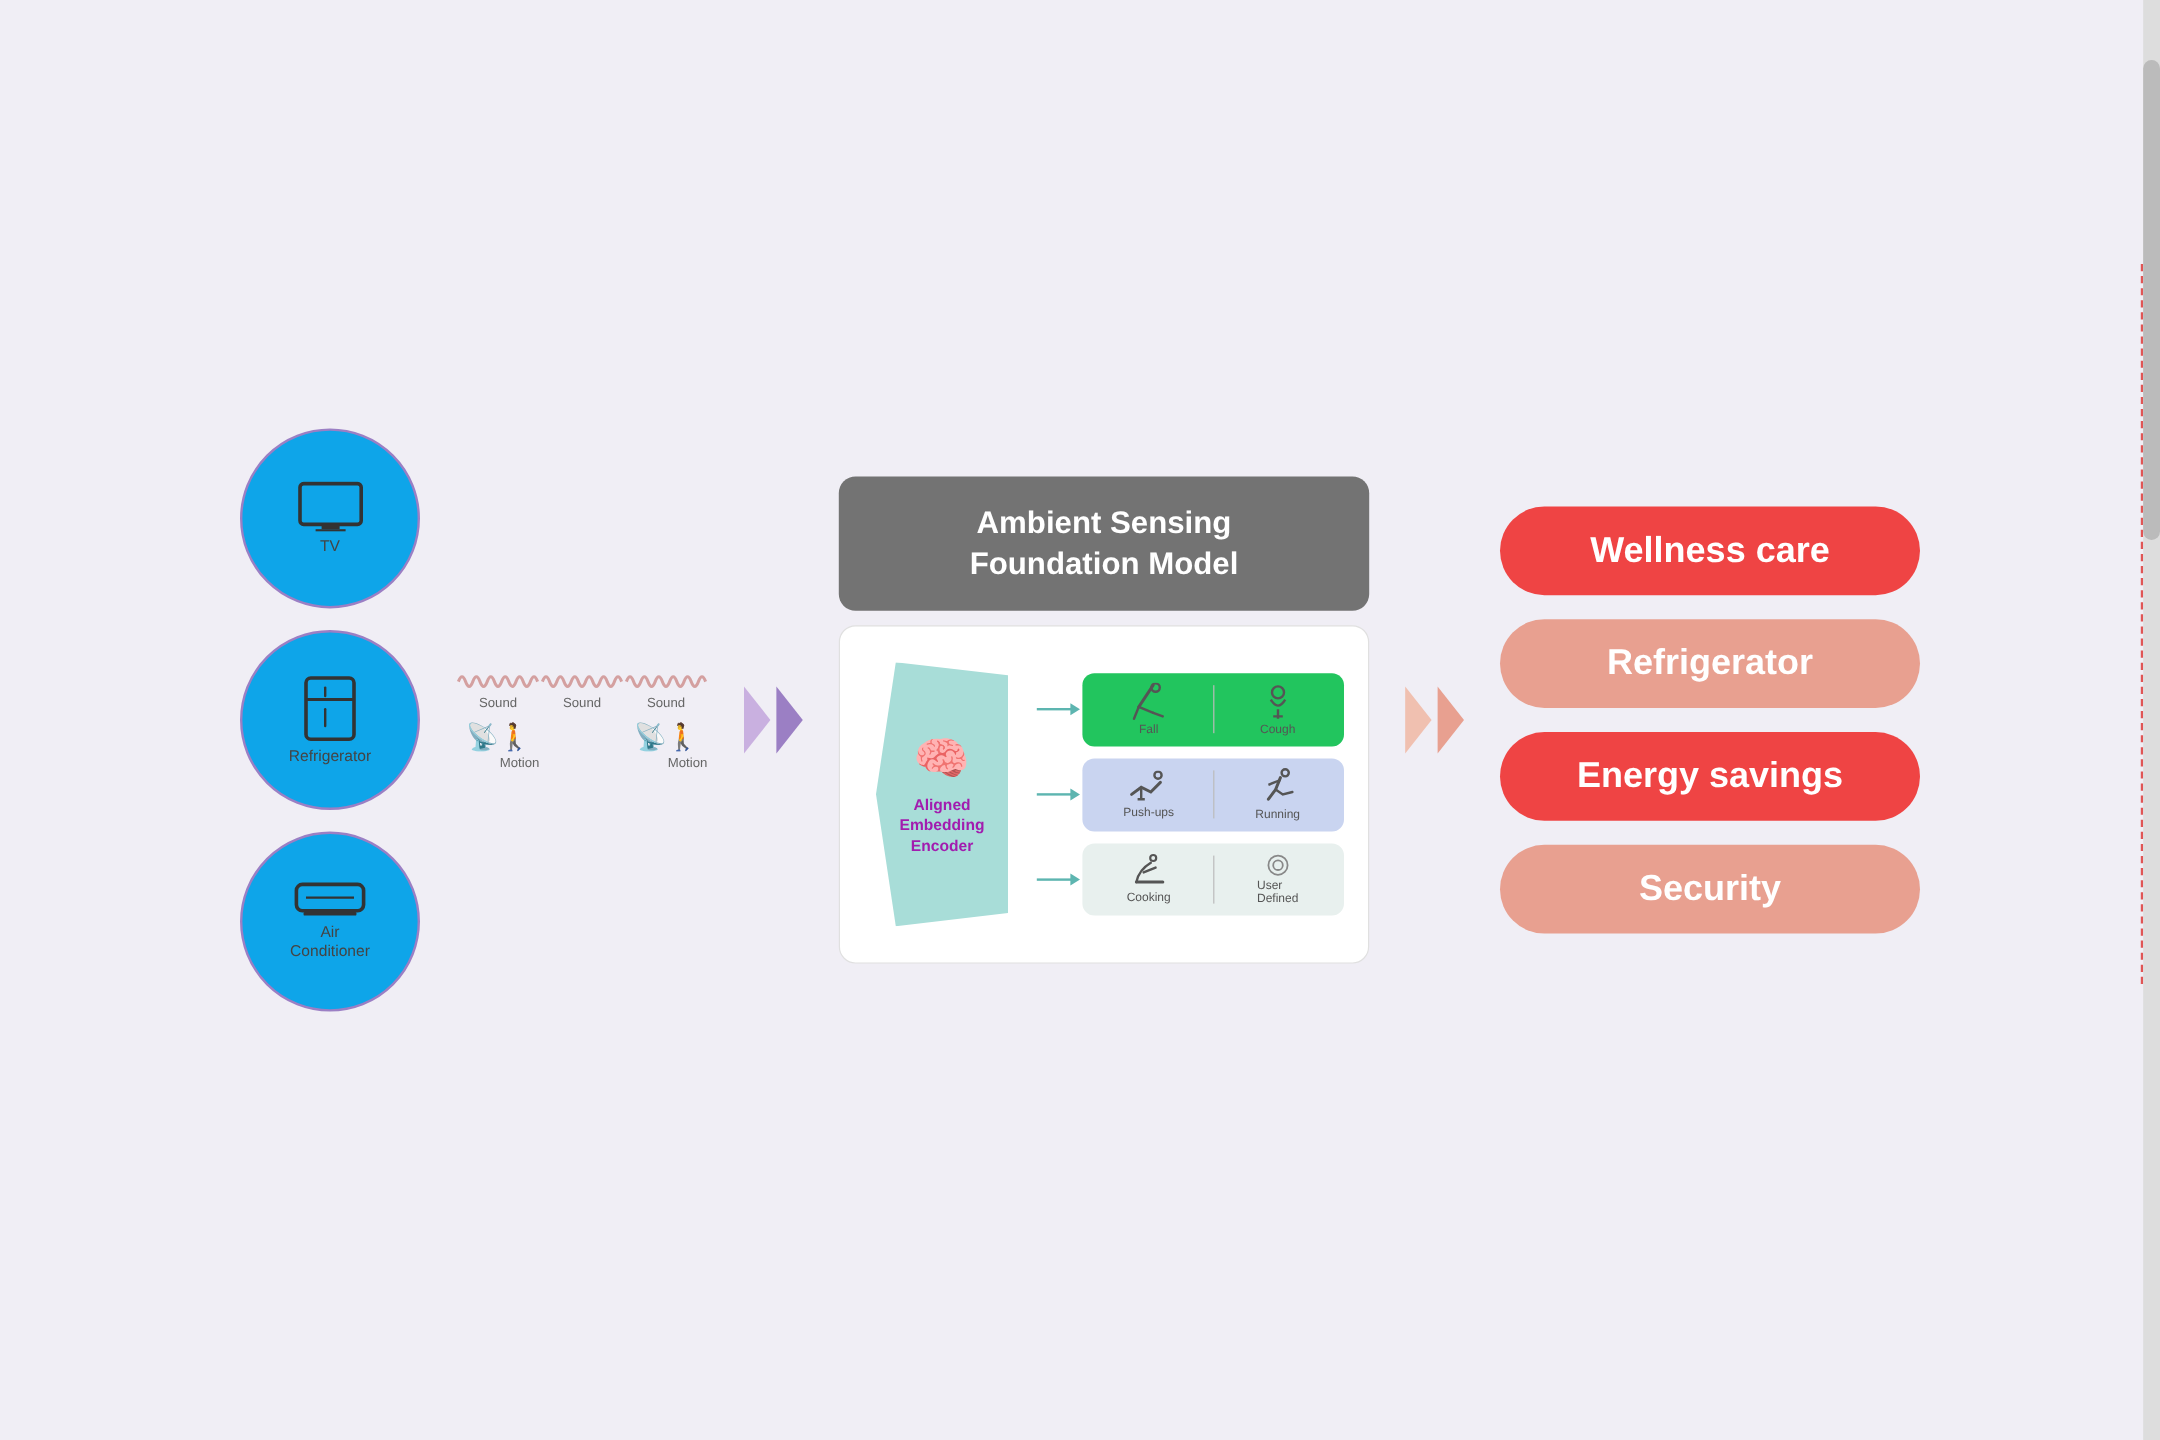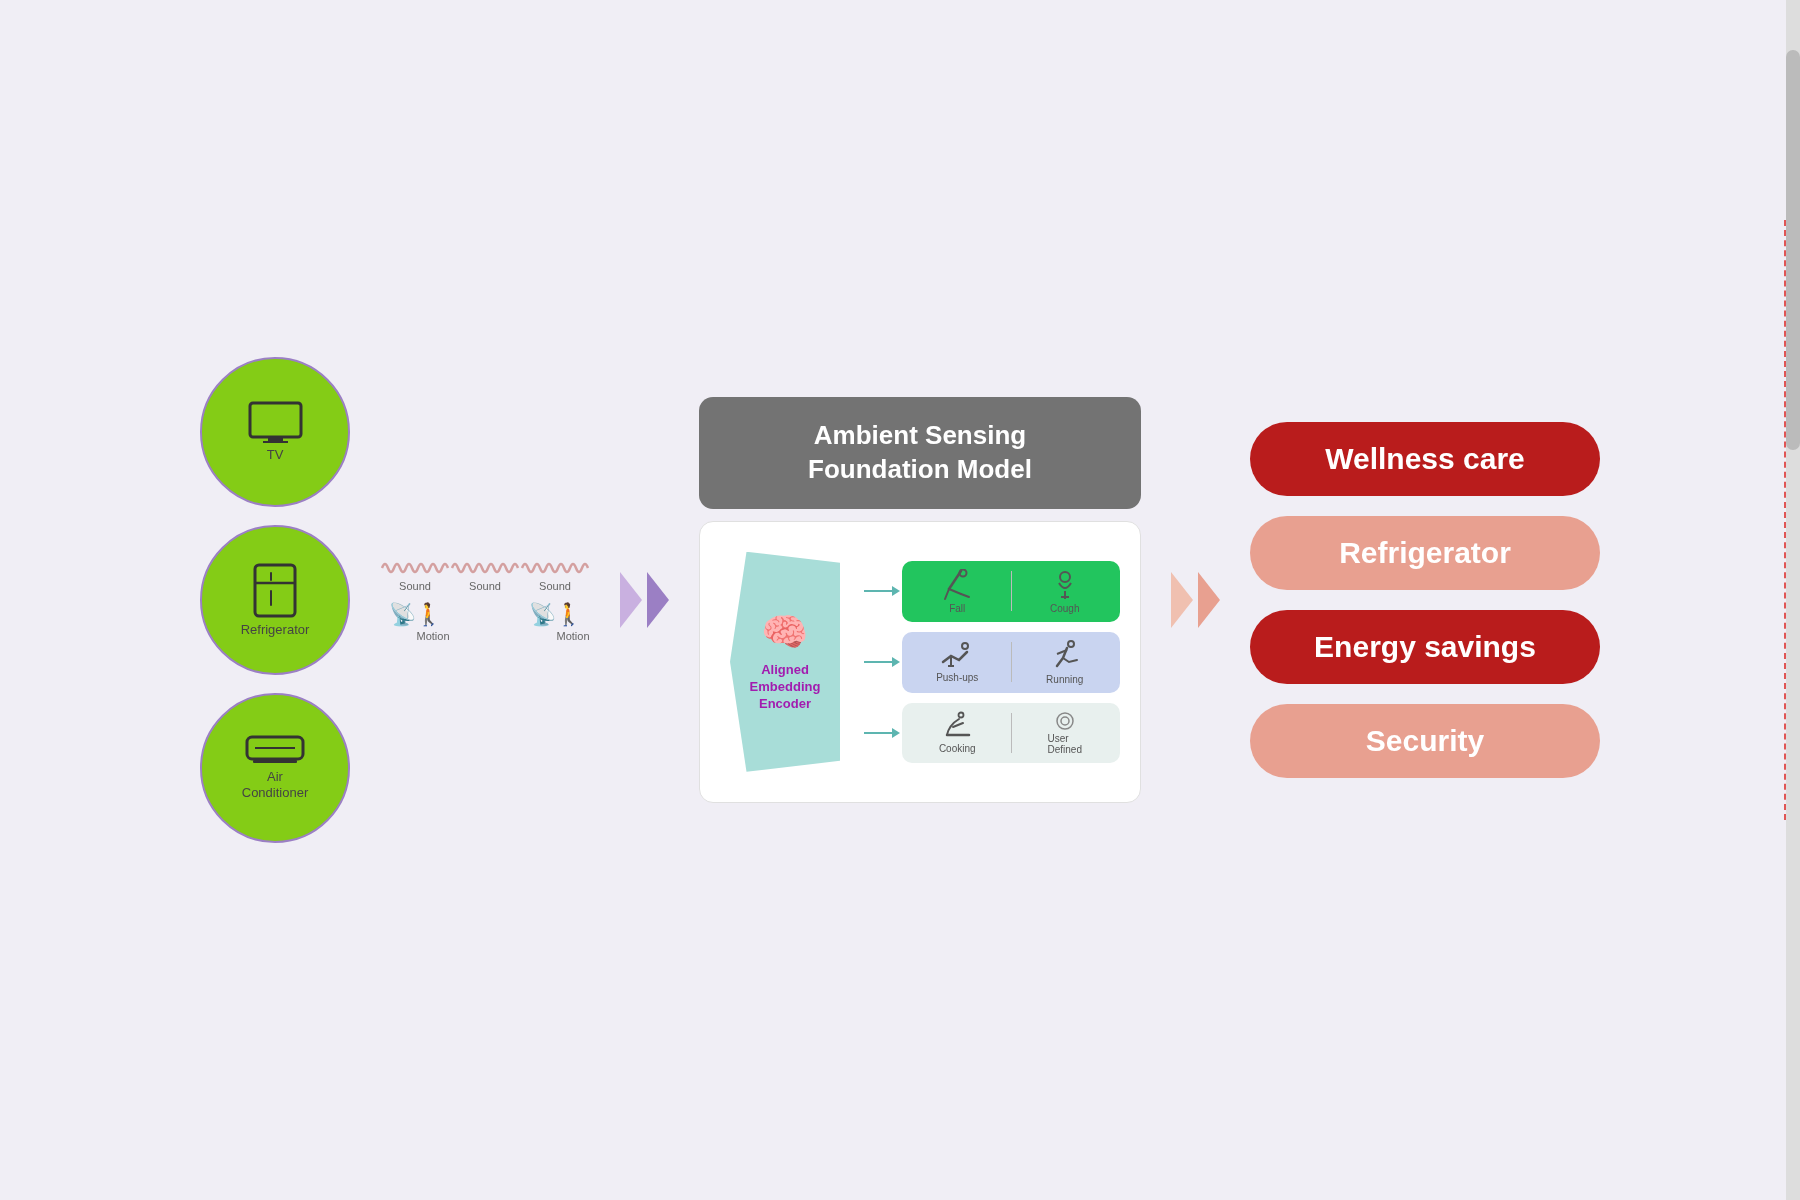--- a/index.html
+++ b/index.html
@@ -28,21 +28,21 @@
       flex-direction: column;
       gap: 18px;
       align-items: center;
     }
 
     .device-circle {
       width: 150px;
       height: 150px;
       border-radius: 50%;
       border: 2.5px solid #9b7fc4;
-      background: #84cc16;
+      background: #0ea5e9;
       display: flex;
       flex-direction: column;
       align-items: center;
       justify-content: center;
       gap: 4px;
     }
 
     .device-label {
       font-size: 13px;
       color: #444;
@@ -251,21 +251,21 @@
     .output-pill {
       border-radius: 50px;
       padding: 20px 50px;
       font-size: 30px;
       font-weight: bold;
       text-align: center;
       min-width: 350px;
     }
 
     .pill-purple {
-      background: #b91c1c;
+      background: #ef4444;
       color: #fff;
     }
 
     .pill-pink {
       background: #e8a090;
       color: #fff;
     }
 
     
     .right-scrollbar {

